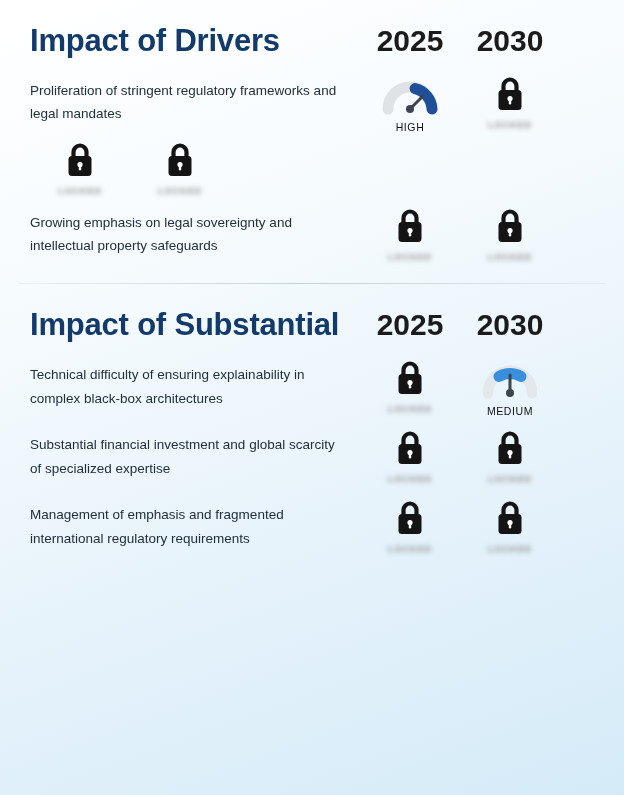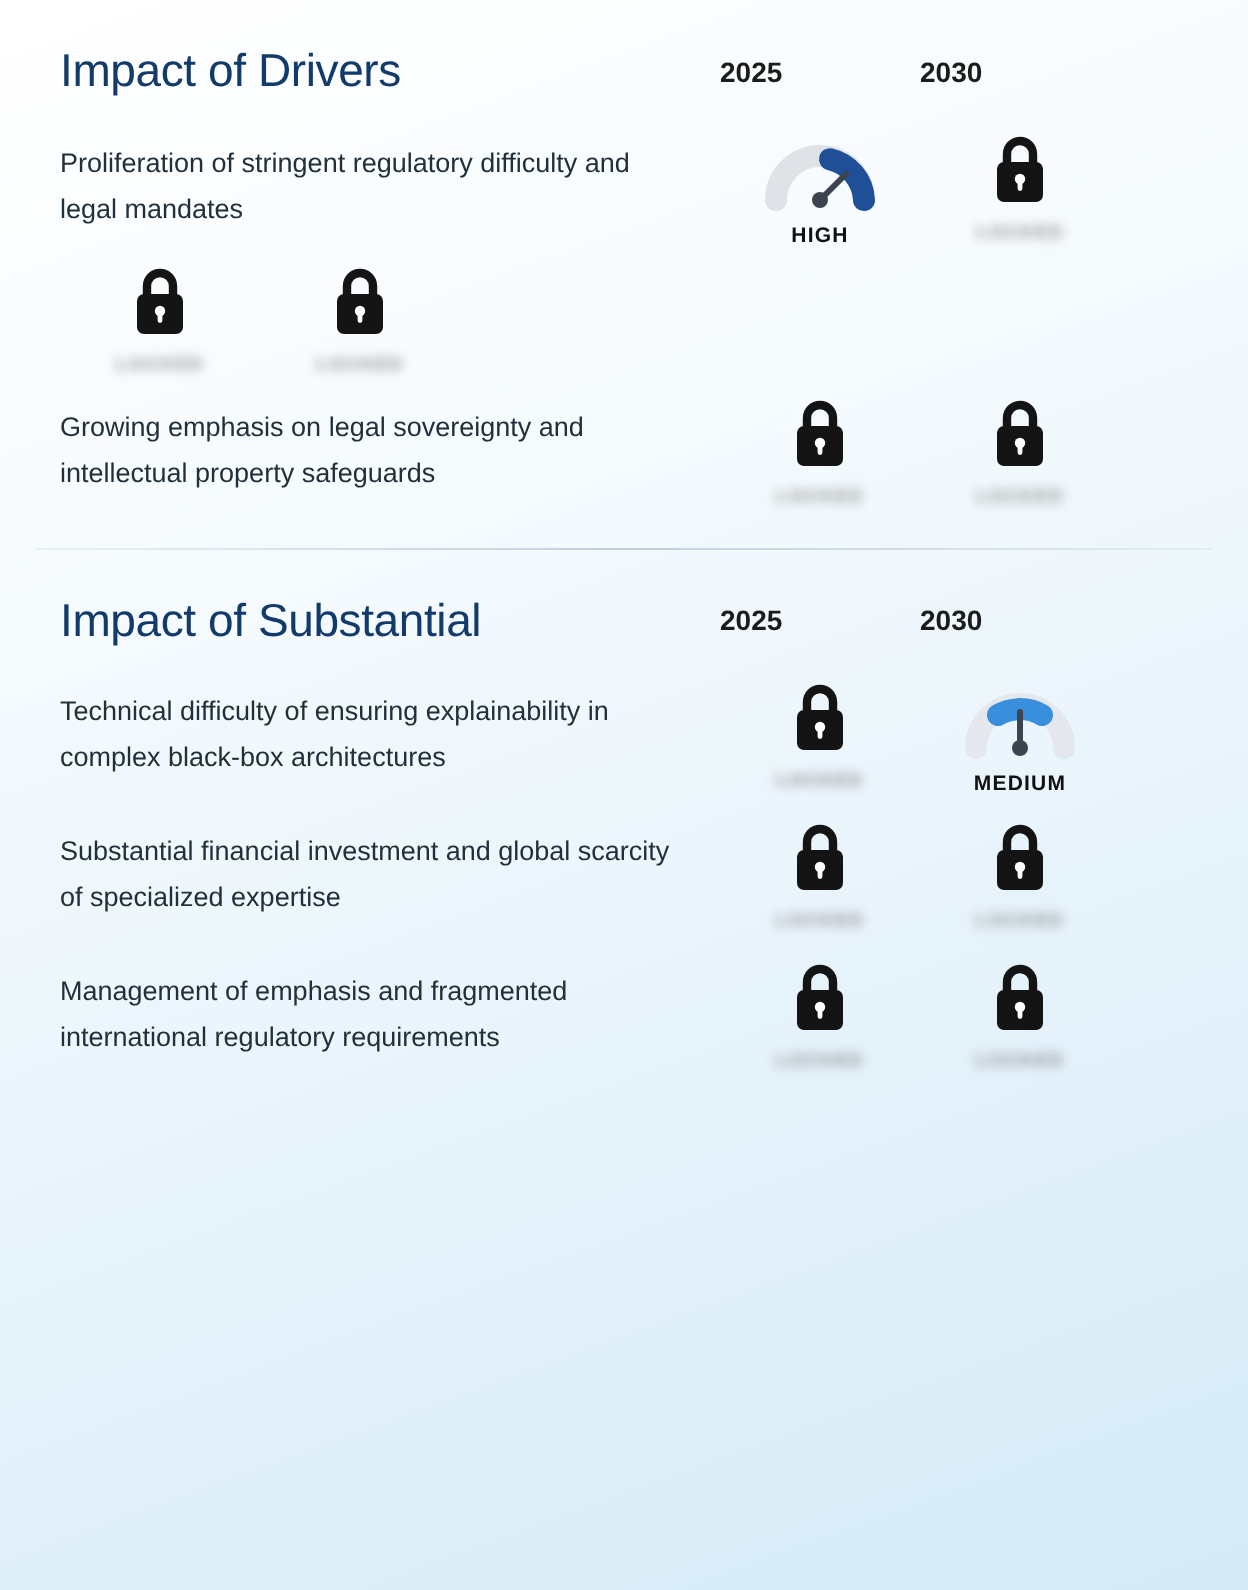--- a/index.html
+++ b/index.html
@@ -23,31 +23,31 @@
   .section {
     padding: 0 18px 0 30px;
   }
   .section-header {
     display: flex;
     align-items: center;
     padding-top: 22px;
     padding-bottom: 10px;
   }
   .section-title {
-    font-size: 23px;
-    font-weight: normal;
+    font-size: 31px;
+    font-weight: bold;
     color: #123a6b;
     letter-spacing: -0.2px;
     width: 330px;
     line-height: 1.2;
   }
   .col-head {
     width: 100px;
-    text-align: left;
-    font-size: 14px;
+    text-align: center;
+    font-size: 30px;
     font-weight: bold;
     color: #1b1b1b;
   }
   .row {
     display: flex;
     align-items: flex-start;
     min-height: 66px;
   }
   .row-label {
     width: 330px;
@@ -78,21 +78,21 @@
     user-select: none;
   }
   .gauge-wrap {
     position: relative;
     width: 56px;
     height: 40px;
   }
   .gauge-label {
     margin-top: 6px;
     font-size: 10.5px;
-    font-weight: bold;
+    font-weight: normal;
     letter-spacing: 0.6px;
     color: #111;
   }
   .divider {
     margin: 16px 18px 0 18px;
     height: 1px;
     background: linear-gradient(to right, rgba(160,180,200,0.15), rgba(150,175,200,0.55), rgba(160,180,200,0.15));
   }
   .sec2 .row { min-height: 70px; }
 </style>
@@ -102,21 +102,21 @@
 <div class="page">
 
   <div class="section sec1">
     <div class="section-header">
       <div class="section-title">Impact of Drivers</div>
       <div class="col-head">2025</div>
       <div class="col-head">2030</div>
     </div>
 
     <div class="row">
-      <div class="row-label">Proliferation of stringent regulatory difficulty and legal mandates</div>
+      <div class="row-label">Proliferation of stringent regulatory frameworks and legal mandates</div>
       <div class="cell">
         <div class="gauge-wrap">
           <svg width="56" height="40" viewBox="0 0 56 40">
             <path d="M6 34 A22 22 0 0 1 50 34" fill="none" stroke="#dfe3e8" stroke-width="11" stroke-linecap="round"></path>
             <path d="M33 13.6 A22 22 0 0 1 50 34" fill="none" stroke="#1f4f97" stroke-width="11" stroke-linecap="round"></path>
             <circle cx="28" cy="34" r="4" fill="#3c4450"></circle>
             <line x1="28" y1="34" x2="41" y2="21" stroke="#3c4450" stroke-width="3" stroke-linecap="round"></line>
           </svg>
         </div>
         <div class="gauge-label">HIGH</div>

